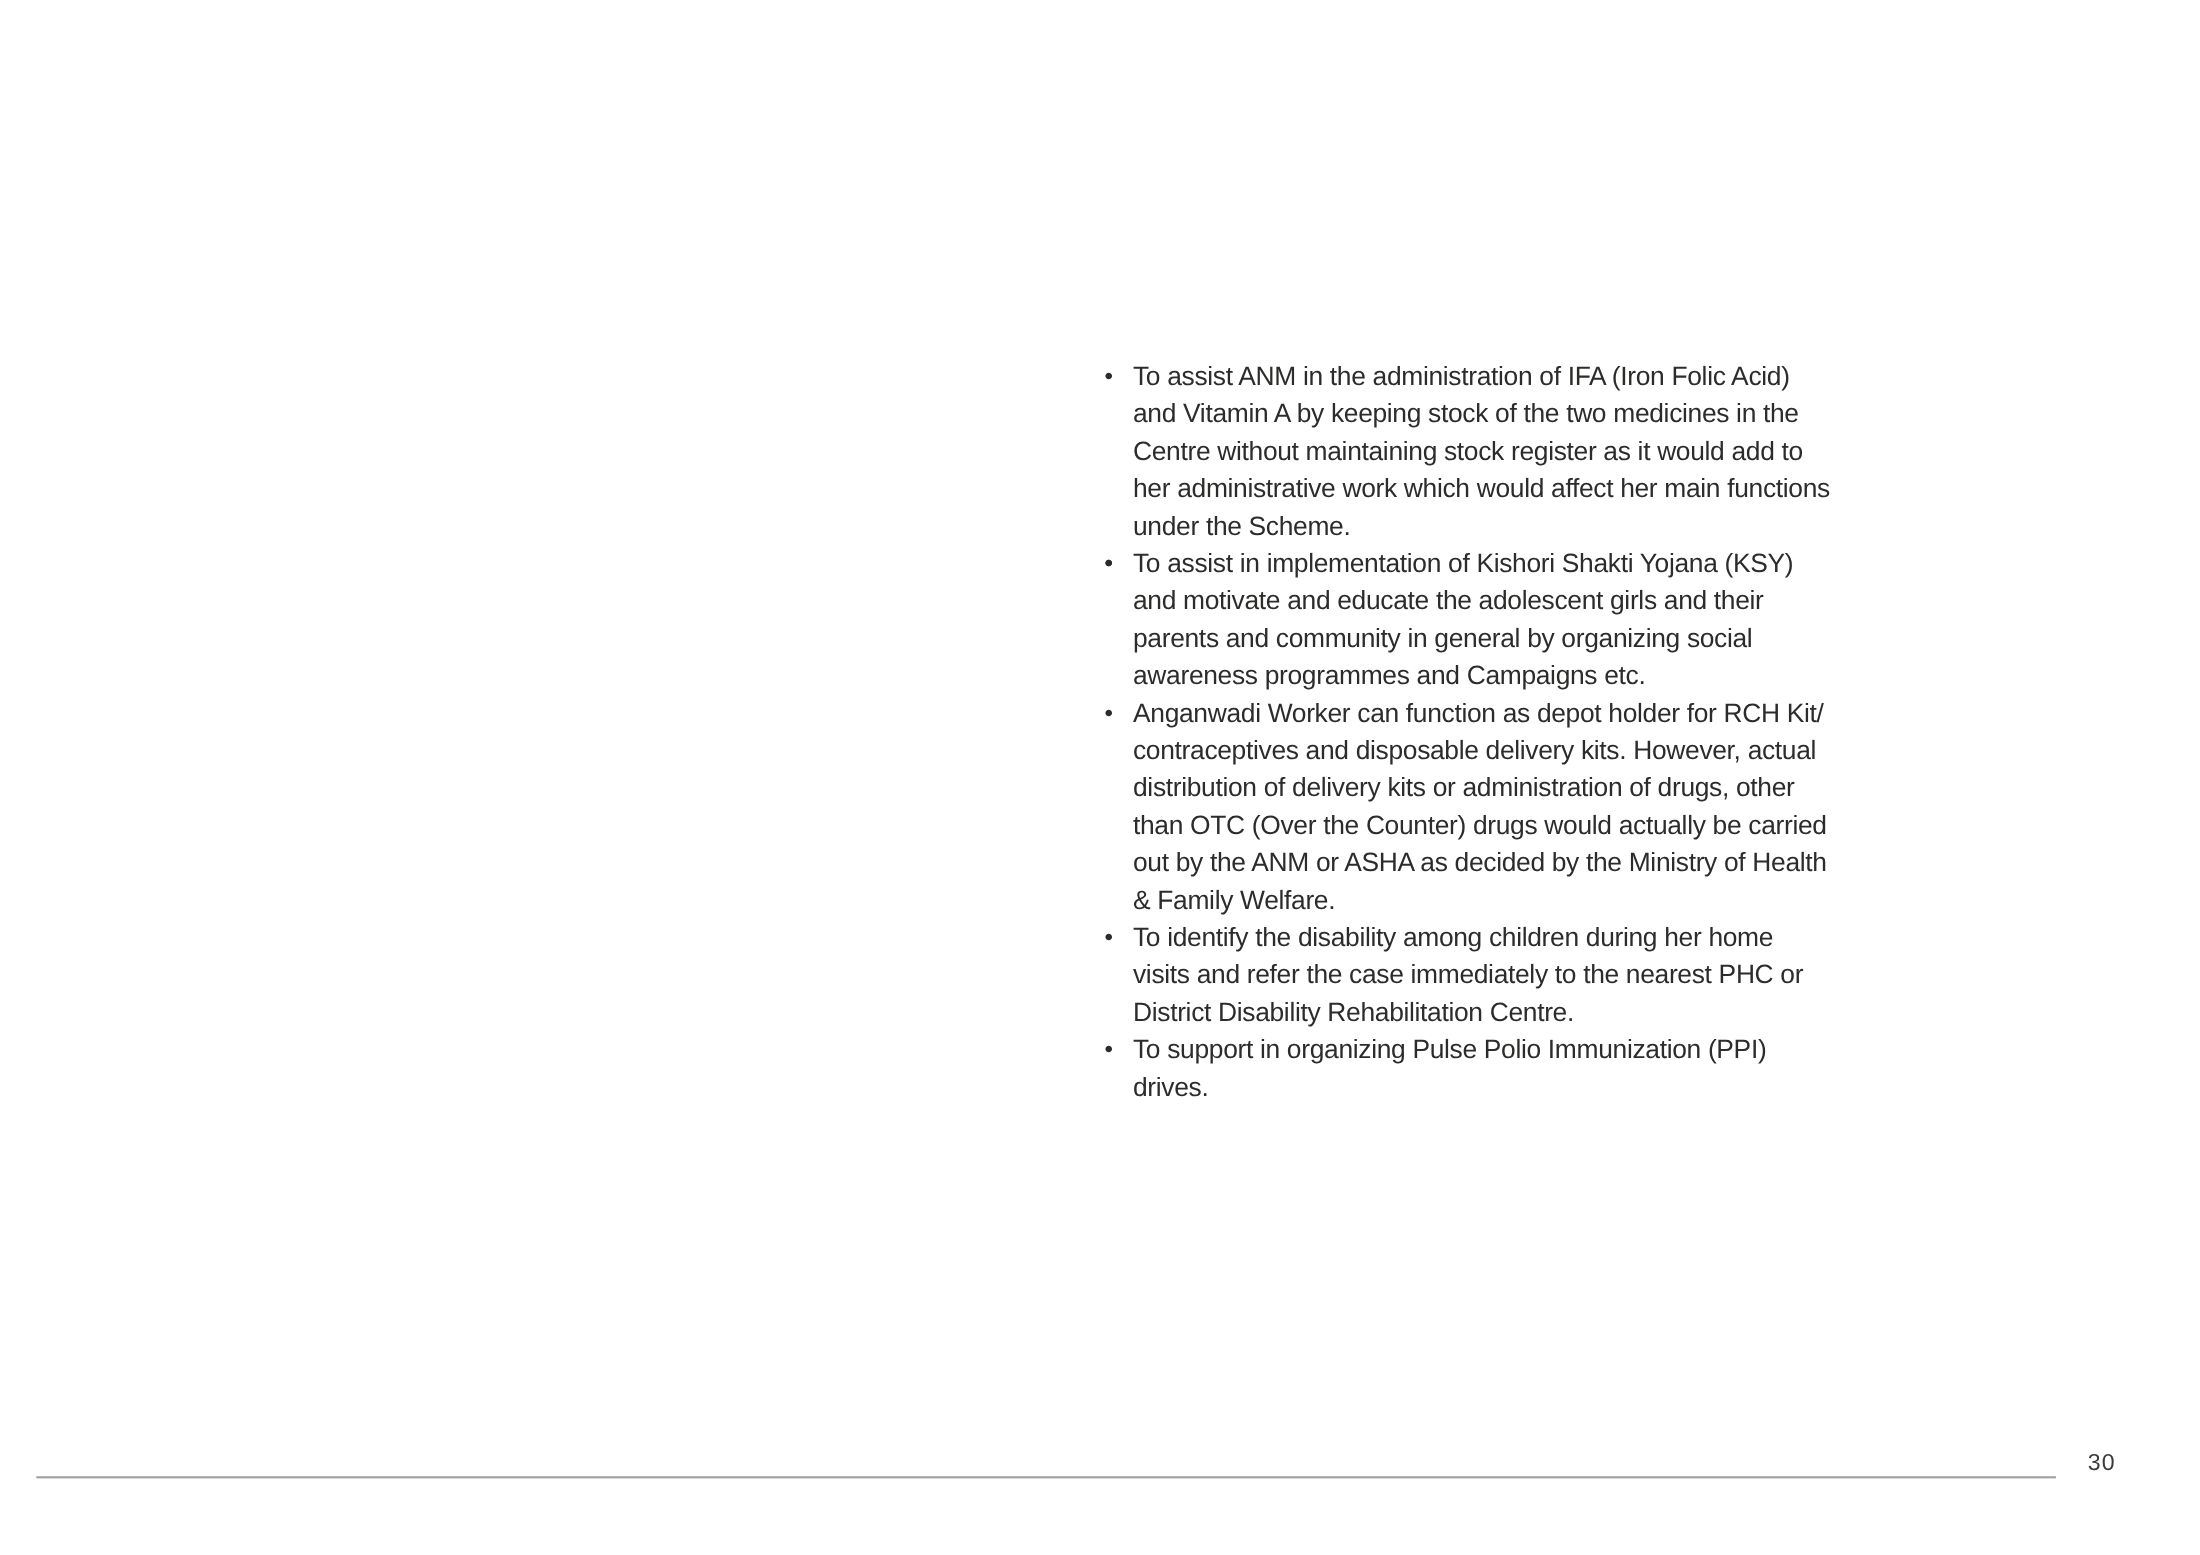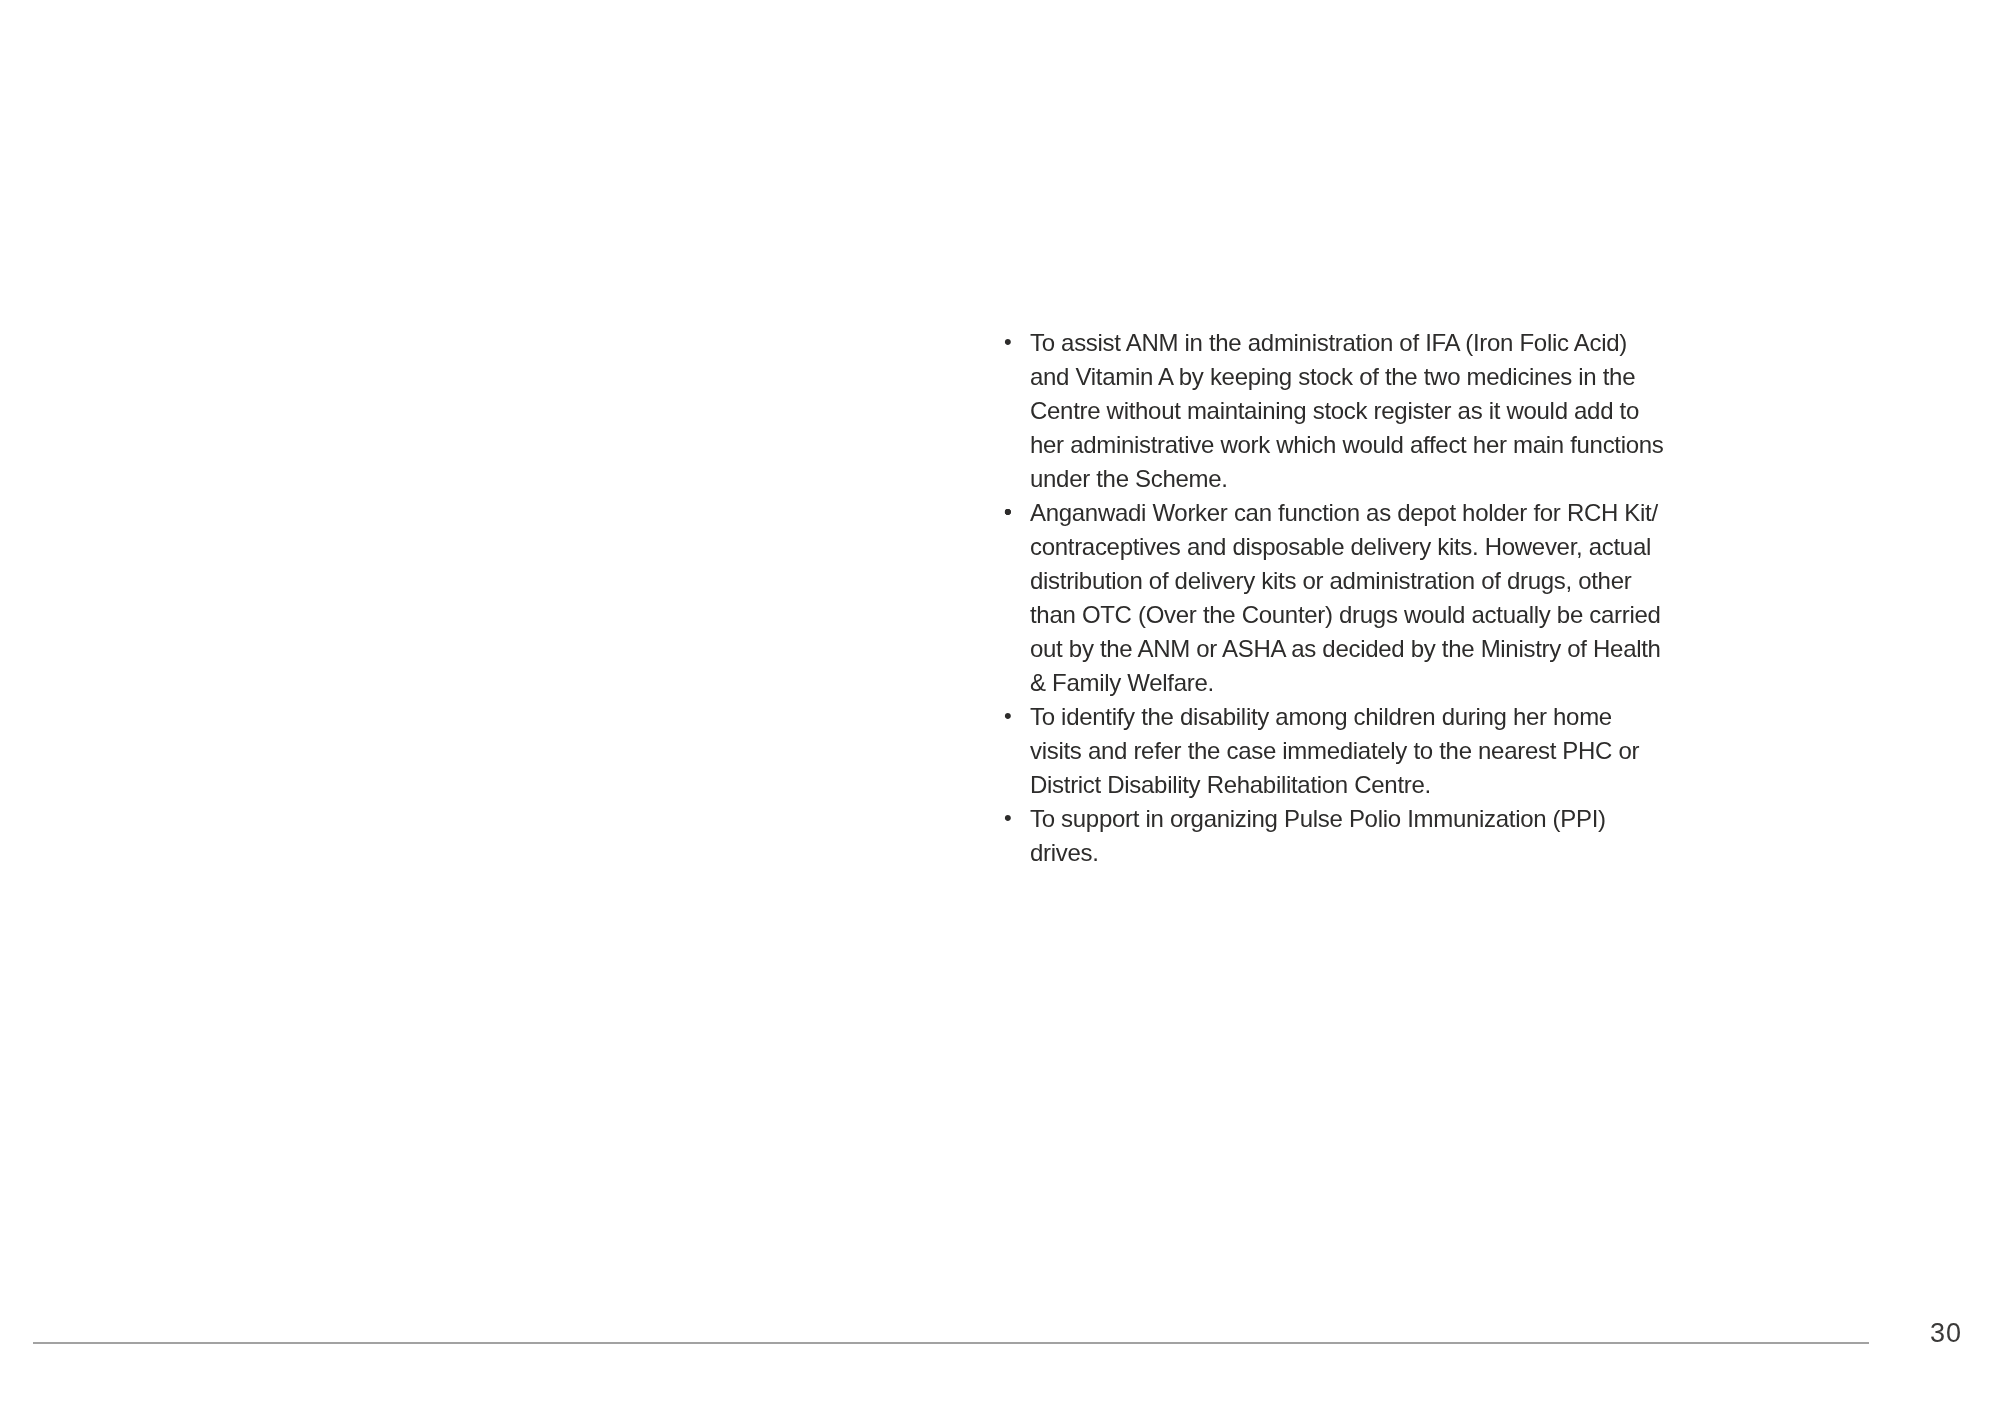--- a/index.html
+++ b/index.html
@@ -52,22 +52,22 @@
     top: 1342px;
     width: 1836px;
     height: 2px;
     background: var(--rule-color, #a2a2a2);
   }
   .page-number {
     position: absolute;
     left: 1898px;
     top: 1318px;
     width: 64px;
-    text-align: right;
-    font-size: 27px;
+    text-align: left;
+    font-size: 21px;
     letter-spacing: 1px;
     color: var(--pagenum-color, #3b3a39);
   }
 </style>
 </head>
 <body style="--text-color: #2d2c2b; --rule-color: #a2a2a2; --pagenum-color: #3b3a39;">
 
 <div class="content-column">
   <ul class="bullet-list">
 
@@ -75,20 +75,21 @@
         <span class="marker">•</span>
         <span class="li-text">To assist ANM in the administration of IFA (Iron Folic Acid) and Vitamin A by keeping stock of the two medicines in the Centre without maintaining stock register as it would add to her administrative work which would affect her main functions under the Scheme.</span>
       </li>
 
       <li>
         <span class="marker">•</span>
       </li>
 
       <li>
         <span class="marker">•</span>
+        <span class="li-text">To assist in implementation of Kishori Shakti Yojana (KSY) and motivate and educate the adolescent girls and their parents and community in general by organizing social awareness programmes and Campaigns etc.</span>
       </li>
 
       <li>
         <span class="marker">•</span>
         <span class="li-text">Anganwadi Worker can function as depot holder for RCH Kit/ contraceptives and disposable delivery kits. However, actual distribution of delivery kits or administration of drugs, other than OTC (Over the Counter) drugs would actually be carried out by the ANM or ASHA as decided by the Ministry of Health &amp; Family Welfare.</span>
       </li>
 
       <li>
         <span class="marker">•</span>
         <span class="li-text">To identify the disability among children during her home visits and refer the case immediately to the nearest PHC or District Disability Rehabilitation Centre.</span>

